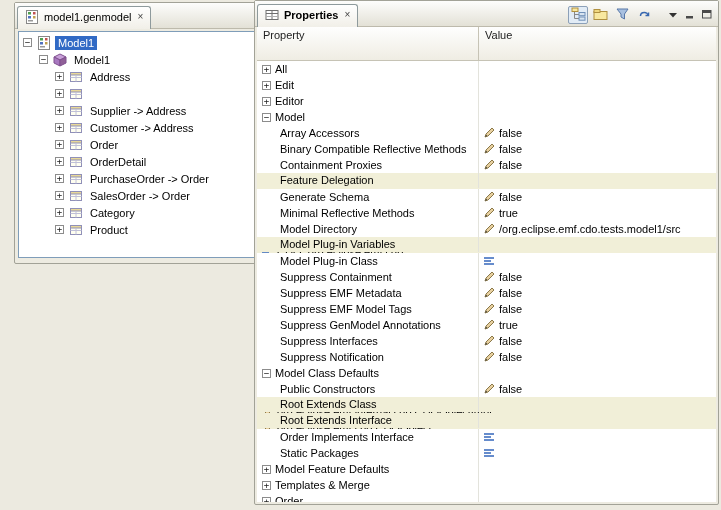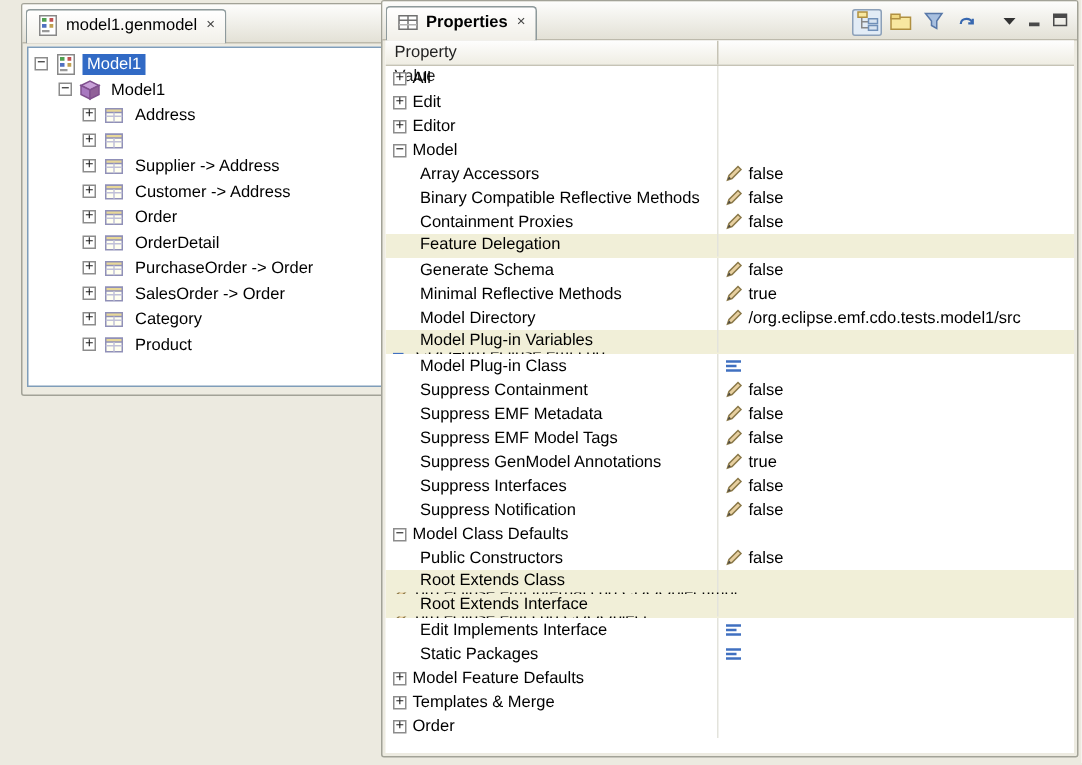--- a/index.html
+++ b/index.html
@@ -100,25 +100,24 @@
   .tool-btn.small { width:15px; }
   .tool-sep { width:7px; }
 
   .props-area {
     position:absolute;
     left:2px; right:2px; top:26px; bottom:2px;
     background:#fff;
     overflow:hidden;
   }
   .table-header {
-    height:17px;
+    height:34px;
     display:flex;
     background:linear-gradient(#FEFEFE,#EFEDE3);
     border-bottom:1px solid #C6C3B5;
-    flex-direction:column;
   }
   .th { padding:2px 6px; color:#222; }
   .th-prop { width:222px; border-right:1px solid #C6C3B5; }
   .th-val { flex:1; }
 
   .prop-row { height:16px; display:flex; align-items:stretch; }
   .prop-row.highlighted { background:var(--highlight,#F1EFD8);flex-direction:column; }
   .cell-prop {
     width:222px;
     display:flex; align-items:center;
@@ -652,21 +651,21 @@
               <svg width="14" height="14" viewBox="0 0 14 14">
                 <path d="M3 11 L4 8 L10 2 L12 4 L6 10 Z" fill="#E8D0A0" stroke="#8A7848"></path>
                 <path d="M3 11 L4.2 8.8 L5.2 9.8 Z" fill="#404040"></path>
               </svg>
             </span>
             <span class="value-text">org.eclipse.emf.cdo.CDOObject</span>
           </div>
         </div>
         <div class="prop-row">
           <div class="cell-prop indent">
-            <span class="prop-label">Edit Implements Interface</span>
+            <span class="prop-label">Order Implements Interface</span>
           </div>
           <div class="cell-value">
             <span class="value-icon">
               <svg width="14" height="14" viewBox="0 0 14 14">
                 <line x1="2" y1="4" x2="12" y2="4" stroke="#4070C0" stroke-width="1.6"></line>
                 <line x1="2" y1="7" x2="9" y2="7" stroke="#4070C0" stroke-width="1.6"></line>
                 <line x1="2" y1="10" x2="12" y2="10" stroke="#4070C0" stroke-width="1.6"></line>
               </svg>
             </span>
           </div>

